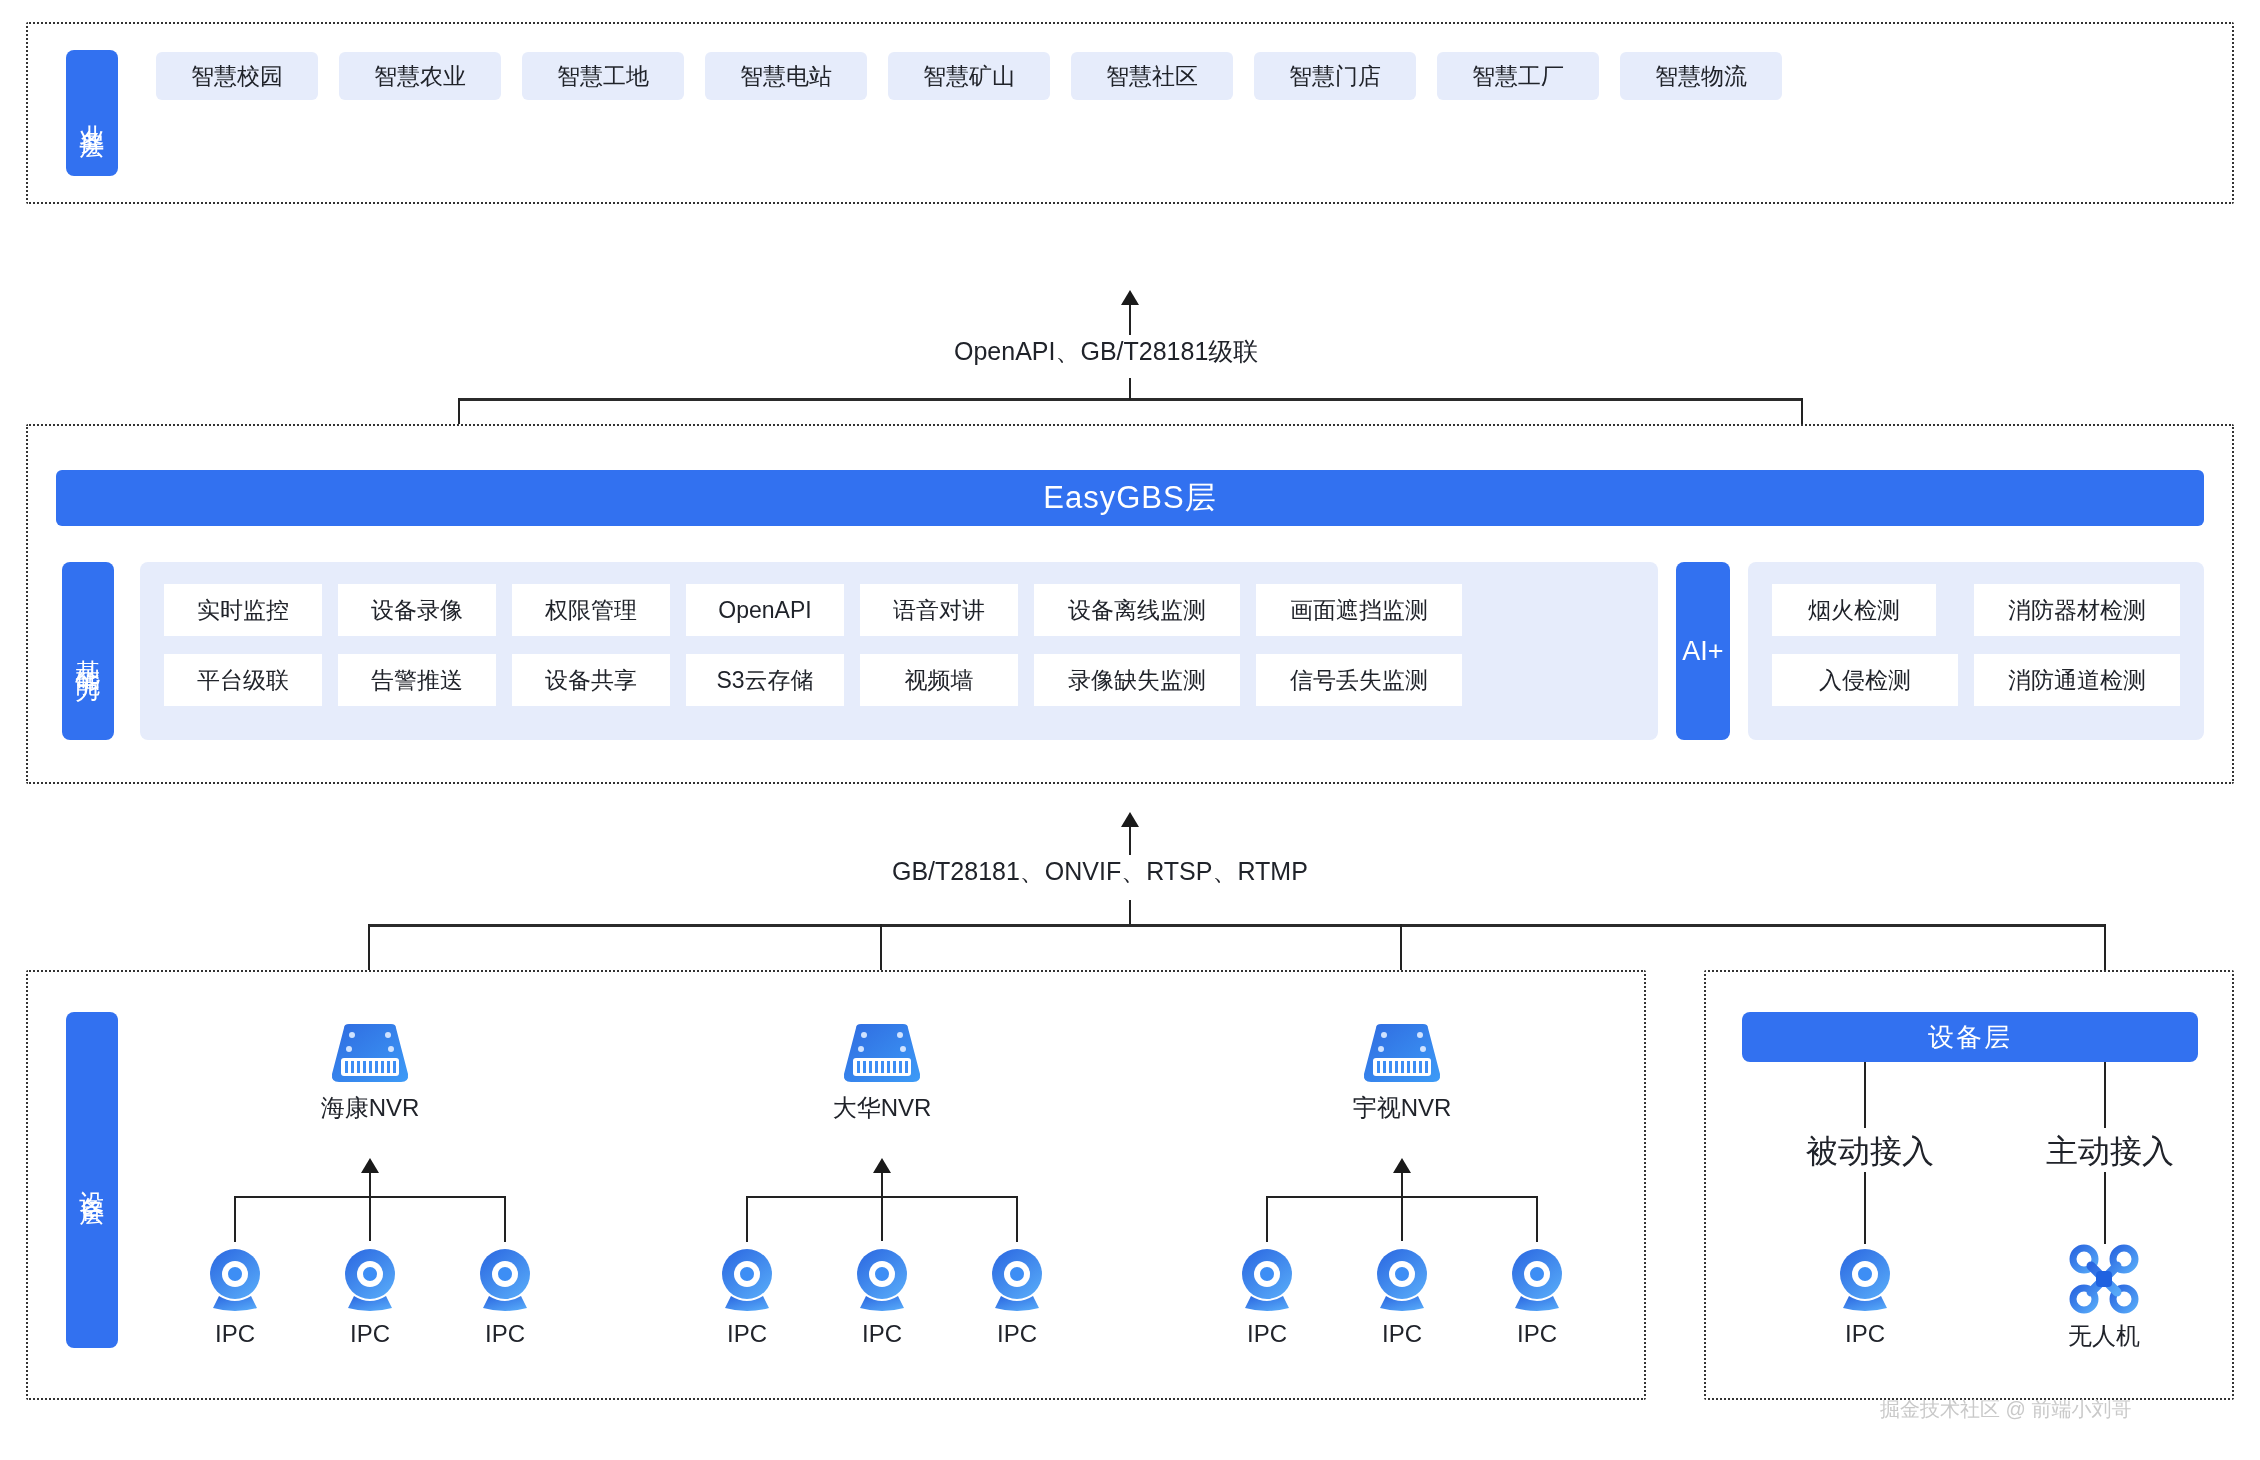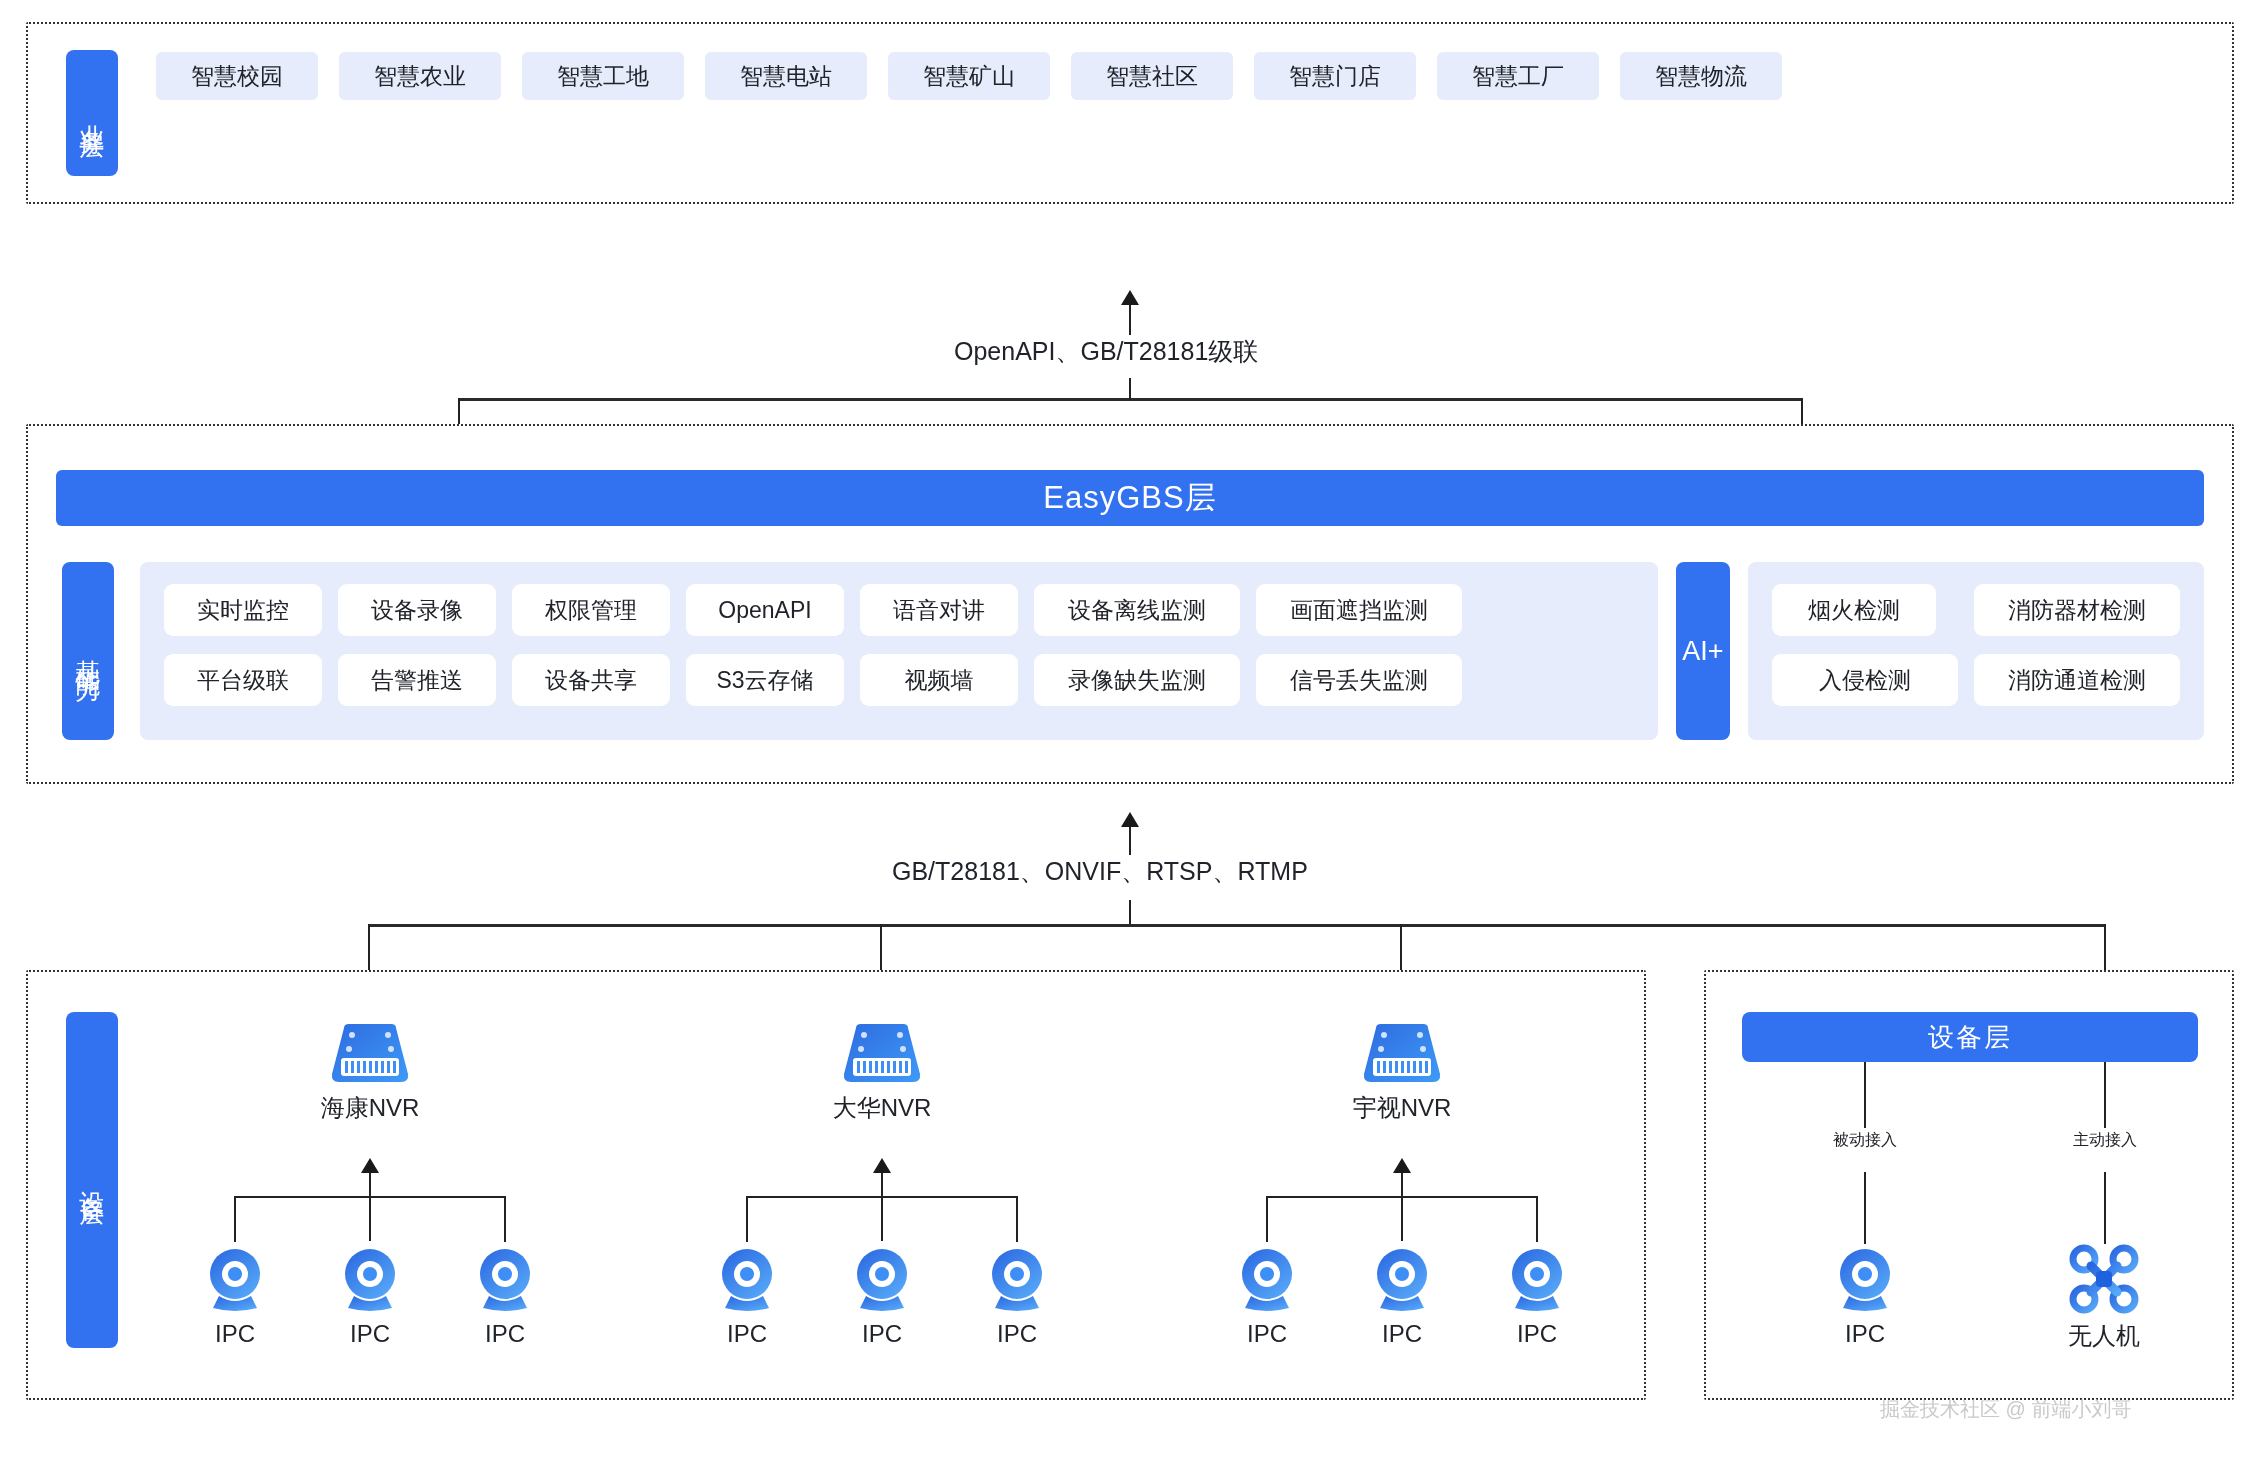--- a/index.html
+++ b/index.html
@@ -85,21 +85,21 @@
   .cap-grid {
     position: absolute;
     display: grid;
     grid-auto-flow: column;
     grid-template-rows: 52px 52px;
     row-gap: 18px;
     column-gap: 16px;
   }
   .cap {
     background: #ffffff;
-    border-radius: 9px;
+    border-radius: 0;
     display: flex; align-items: center; justify-content: center;
     font-size: 23px;
     color: #20232a;
     white-space: nowrap;
     padding: 0 14px;
   }
 
   
   .ai-pill {
     position: absolute;
@@ -144,21 +144,21 @@
     position: absolute;
     background: #3271f0;
     border-radius: 8px;
     color: #fff;
     display: flex; align-items: center; justify-content: center;
     font-size: 26px;
     letter-spacing: 2px;
   }
   .access-label {
     position: absolute;
-    font-size: 16px;
+    font-size: 32px;
     color: #20232a;
     white-space: nowrap;
     background: #fff;
     padding: 2px 6px;
     text-align: center;
   }
 
   .watermark {
     position: absolute;
     font-size: 20px;

